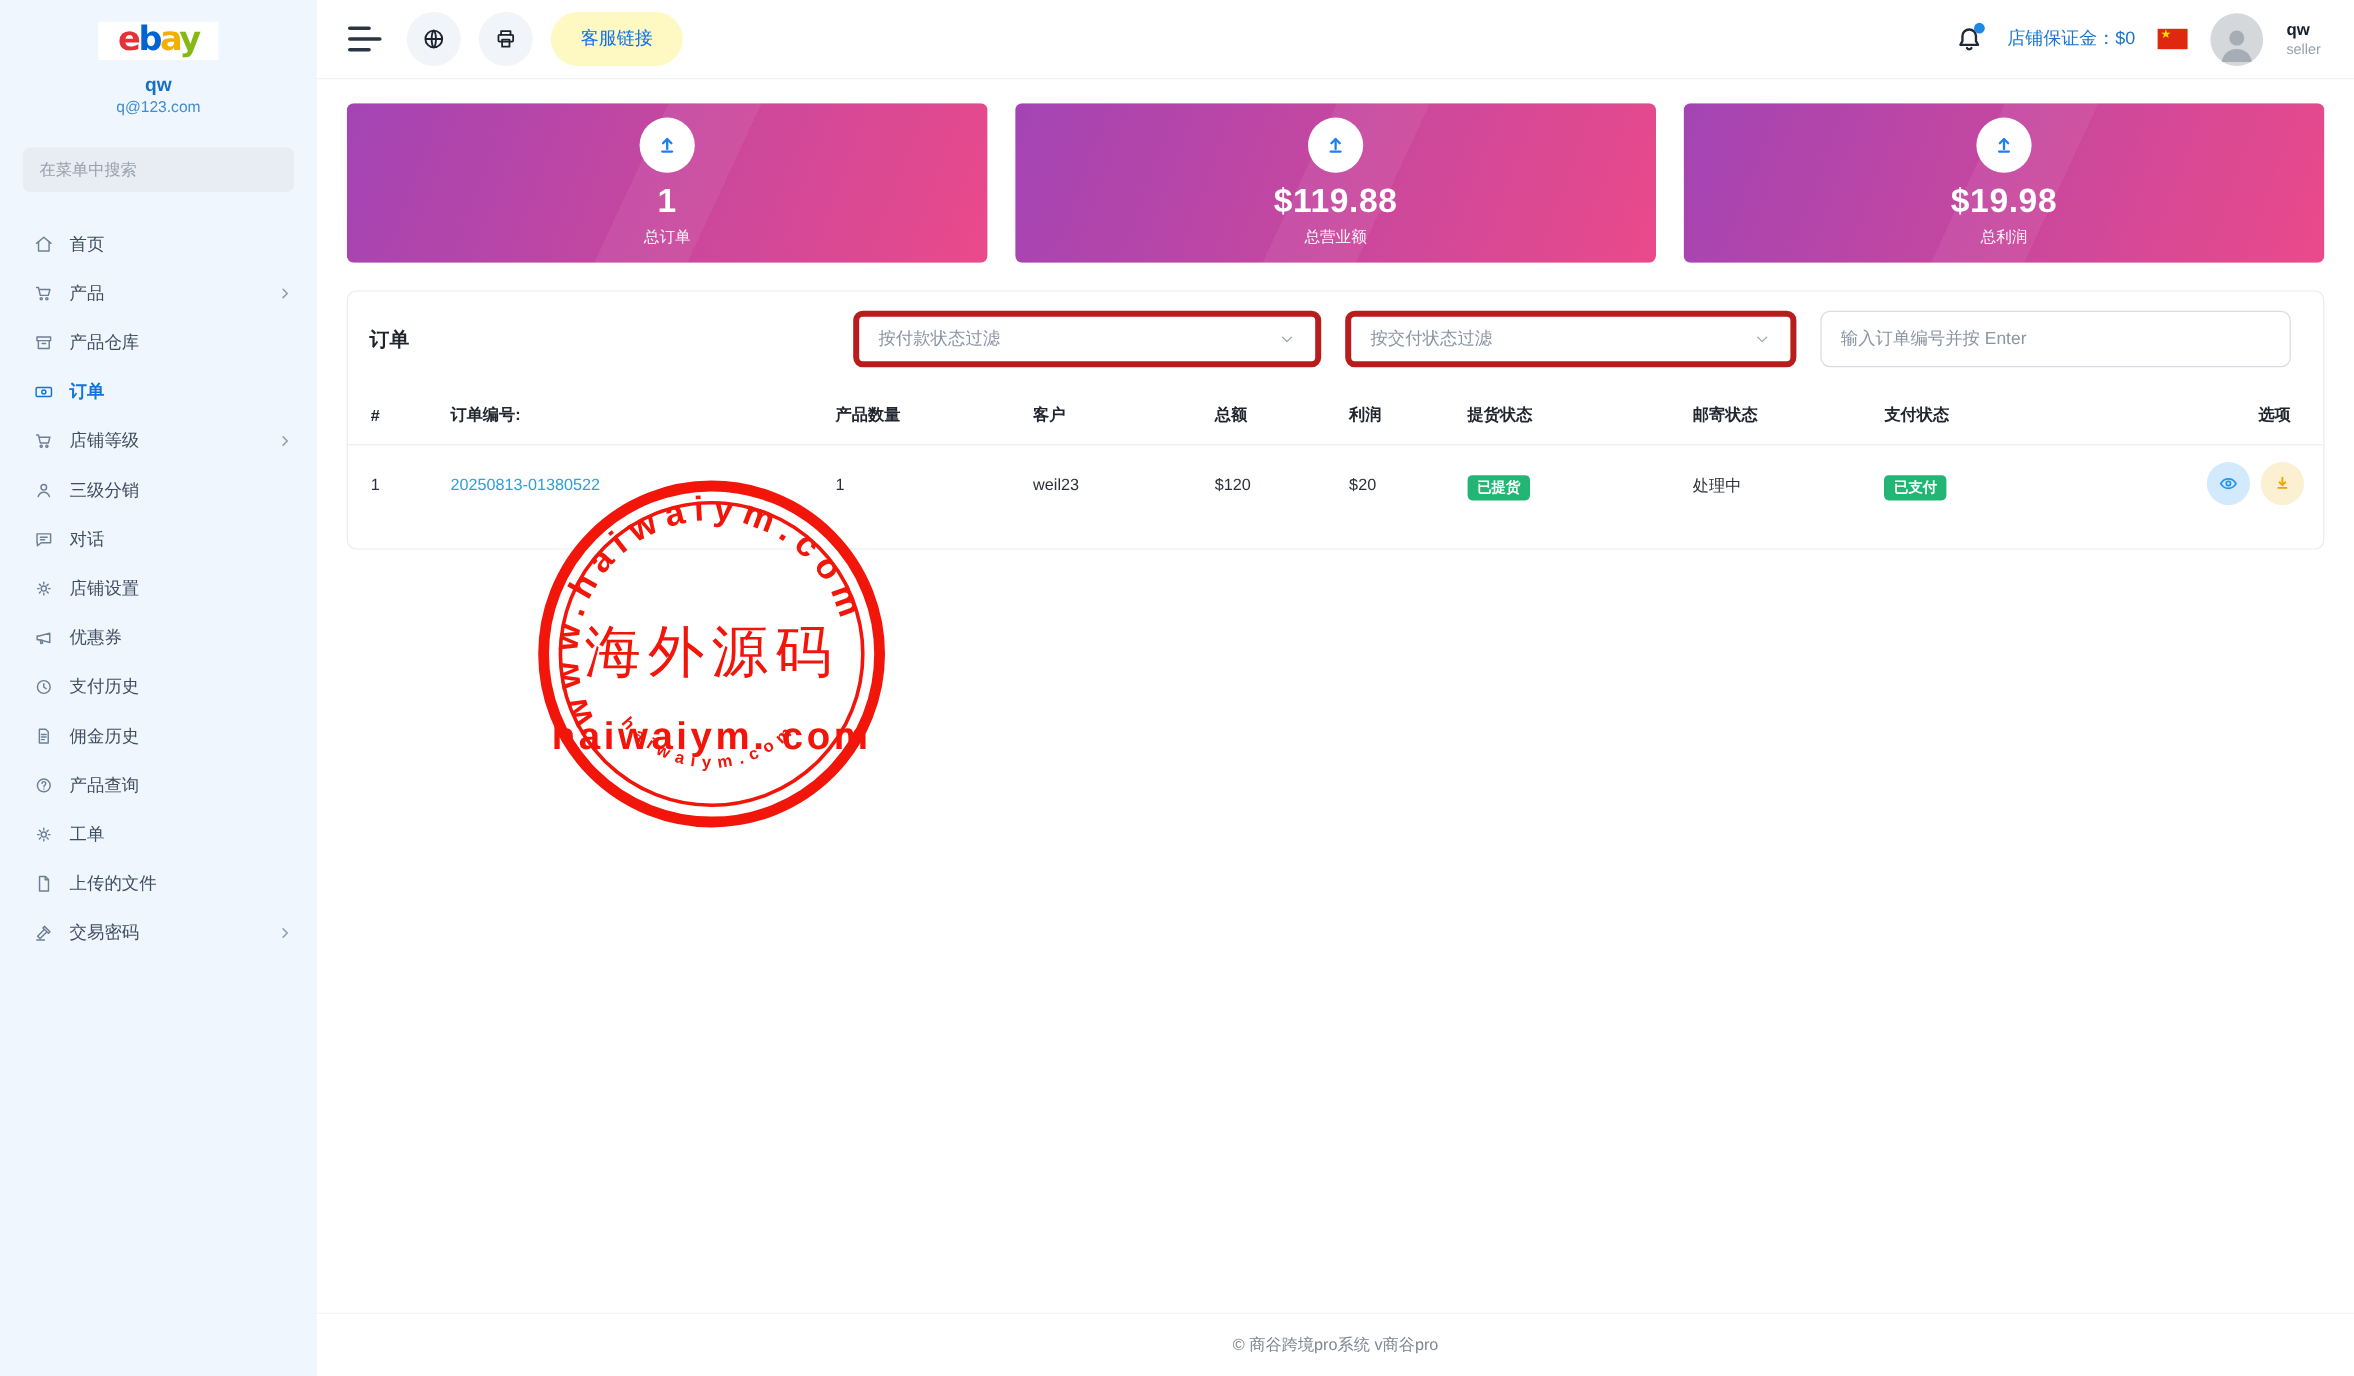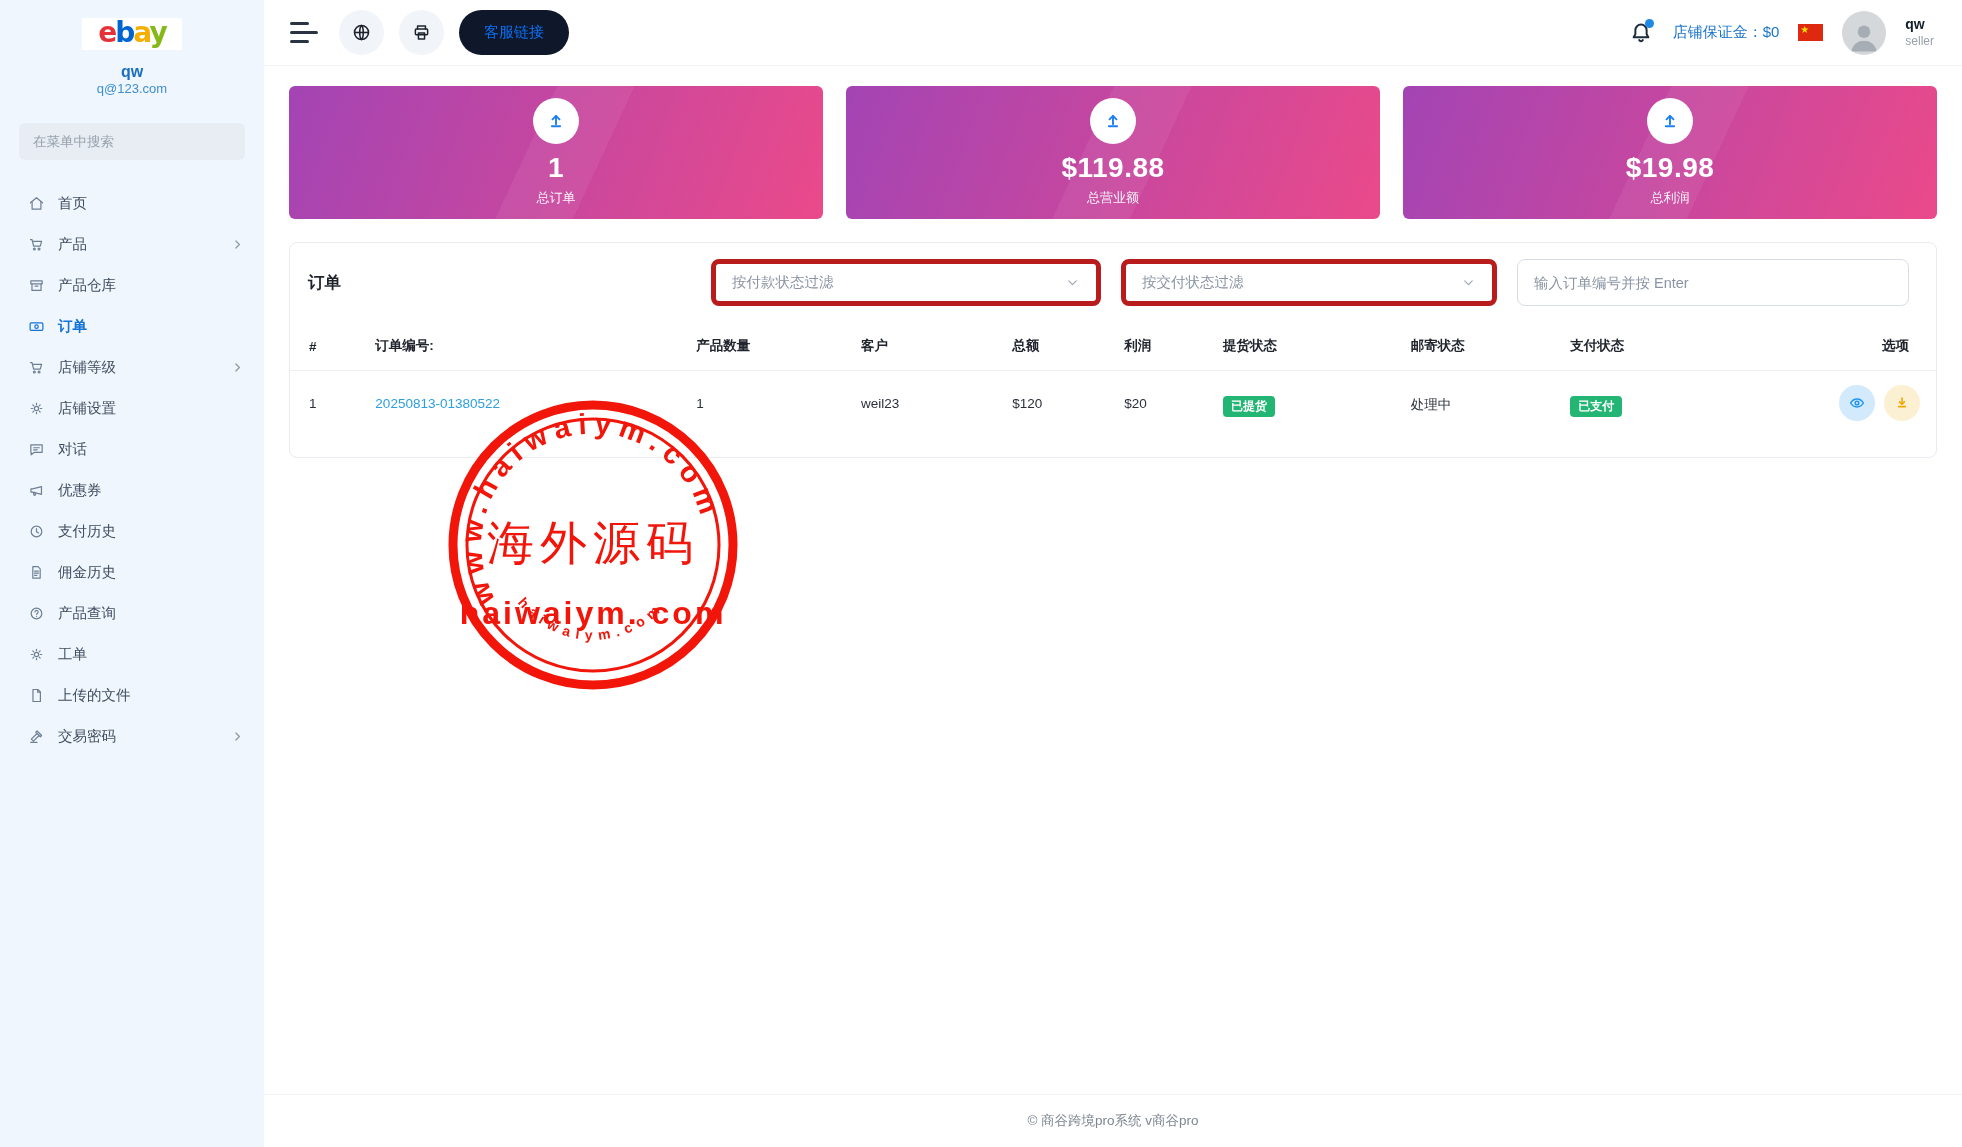--- a/index.html
+++ b/index.html
@@ -28,21 +28,21 @@
   
   .main { flex:1; display:flex; flex-direction:column; min-width:0; }
   .topbar { height:66px; background:#fff; border-bottom:1px solid #f0f2f5; display:flex; align-items:center; padding:0 28px 0 26px; gap:15px; }
   .hamburger { width:28px; display:flex; flex-direction:column; gap:6px; cursor:pointer; margin-right:6px; }
   .hamburger span { height:3px; border-radius:2px; background:#2b3442; display:block; }
   .hamburger span:nth-child(1){ width:19px; }
   .hamburger span:nth-child(2){ width:28px; }
   .hamburger span:nth-child(3){ width:19px; }
   .icon-btn { width:45px; height:45px; border-radius:50%; background:#f1f4f8; border:none; display:flex; align-items:center; justify-content:center; cursor:pointer; color:#1d232c; }
   .icon-btn .ic { width:21px; height:21px; }
-  .support-btn { height:45px; border-radius:23px; background:#0f172a; color:#0b6ff2; font-size:15px; padding:0 25px; border:none; cursor:pointer; font-family:inherit; }
+  .support-btn { height:45px; border-radius:23px; background:#fef9c3; color:#0b6ff2; font-size:15px; padding:0 25px; border:none; cursor:pointer; font-family:inherit; }
   .topbar-right { margin-left:auto; display:flex; align-items:center; gap:19px; }
   .bell-wrap { position:relative; width:26px; height:26px; cursor:pointer; color:#1f2a38; }
   .bell-dot { position:absolute; top:-1px; right:0; width:9px; height:9px; border-radius:50%; background:#1e88e5; }
   .deposit { color:#1a74ca; font-size:15px; cursor:pointer; }
   .flag { width:25px; height:17px; background:#de2910; color:#ffde00; font-size:10px; line-height:10px; padding:1px 0 0 2px; cursor:pointer; }
   .avatar { width:44px; height:44px; border-radius:50%; background:#d5d8db; overflow:hidden; display:flex; justify-content:center; align-items:flex-end; color:#a6adb4; cursor:pointer; }
   .avatar .ic { width:34px; height:38px; }
   .user-meta { line-height:1.25; }
   .user-meta .n { font-weight:bold; font-size:14px; color:#16202c; }
   .user-meta .r { font-size:12px; color:#98a1ab; }
@@ -161,34 +161,43 @@
           <span>店铺等级</span>
           <span class="ic mi-chevron">
             <svg viewBox="0 0 24 24" fill="none" stroke="currentColor" stroke-width="2.2" stroke-linecap="round" stroke-linejoin="round">
               <path d="M9 5.5l6.5 6.5L9 18.5"></path>
             </svg>
           </span>
         </div>
         <div class="menu-item">
           <span class="ic mi-icon">
             <svg viewBox="0 0 24 24" fill="none" stroke="currentColor" stroke-width="1.7" stroke-linecap="round" stroke-linejoin="round">
+              <circle cx="12" cy="8.6" r="3.3"></circle>
+              <path d="M5.4 19.5c1.2-3.6 3.6-5.2 6.6-5.2s5.4 1.6 6.6 5.2"></path>
+            </svg>
+          </span>
+          <span>三级分销</span>
+        </div>
+        <div class="menu-item">
+          <span class="ic mi-icon">
+            <svg viewBox="0 0 24 24" fill="none" stroke="currentColor" stroke-width="1.7" stroke-linecap="round" stroke-linejoin="round">
+              <path d="M4 5.5h16V16H9l-4.5 3.5V16H4z"></path>
+              <path d="M8 9.5h8M8 12.5h5"></path>
+            </svg>
+          </span>
+          <span>对话</span>
+        </div>
+        <div class="menu-item">
+          <span class="ic mi-icon">
+            <svg viewBox="0 0 24 24" fill="none" stroke="currentColor" stroke-width="1.7" stroke-linecap="round" stroke-linejoin="round">
               <circle cx="12" cy="12" r="3"></circle>
               <path d="M12 4.6v2M12 17.4v2M4.6 12h2M17.4 12h2M6.8 6.8l1.4 1.4M15.8 15.8l1.4 1.4M17.2 6.8l-1.4 1.4M8.2 15.8l-1.4 1.4"></path>
             </svg>
           </span>
           <span>店铺设置</span>
-        </div>
-        <div class="menu-item">
-          <span class="ic mi-icon">
-            <svg viewBox="0 0 24 24" fill="none" stroke="currentColor" stroke-width="1.7" stroke-linecap="round" stroke-linejoin="round">
-              <path d="M4 5.5h16V16H9l-4.5 3.5V16H4z"></path>
-              <path d="M8 9.5h8M8 12.5h5"></path>
-            </svg>
-          </span>
-          <span>对话</span>
         </div>
         <div class="menu-item">
           <span class="ic mi-icon">
             <svg viewBox="0 0 24 24" fill="none" stroke="currentColor" stroke-width="1.7" stroke-linecap="round" stroke-linejoin="round">
               <path d="M19 6.5 6.5 9.8H4.2v4.4h2.3L19 17.5z"></path>
               <path d="M7.6 14.5l1 4.3 2.1-.5-.9-3.8"></path>
             </svg>
           </span>
           <span>优惠券</span>
         </div>

